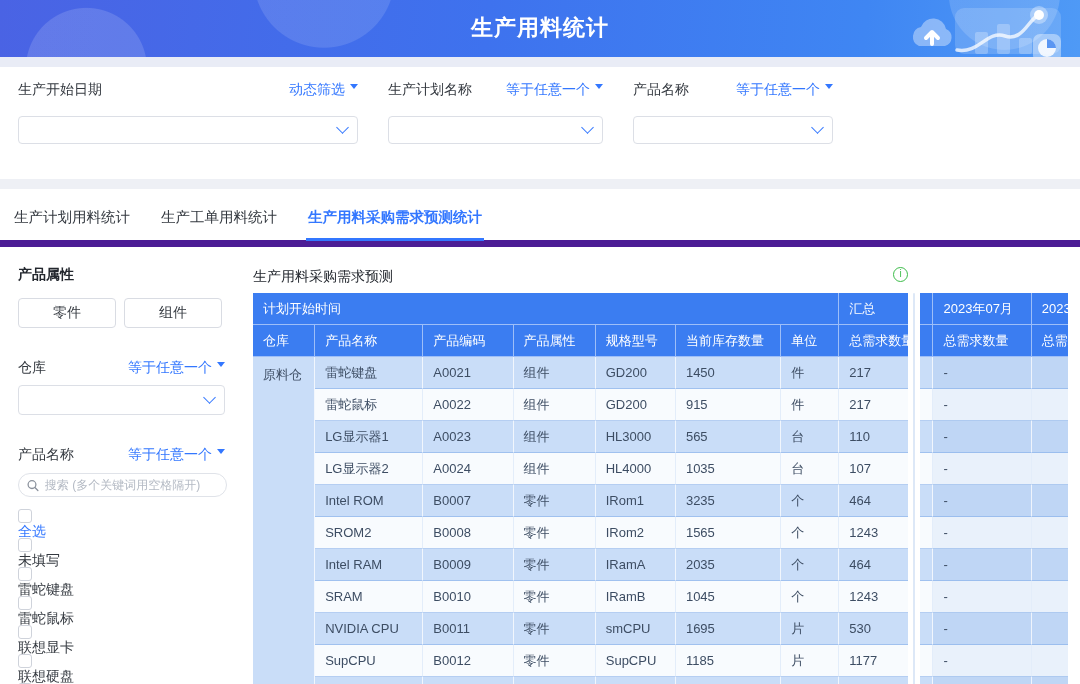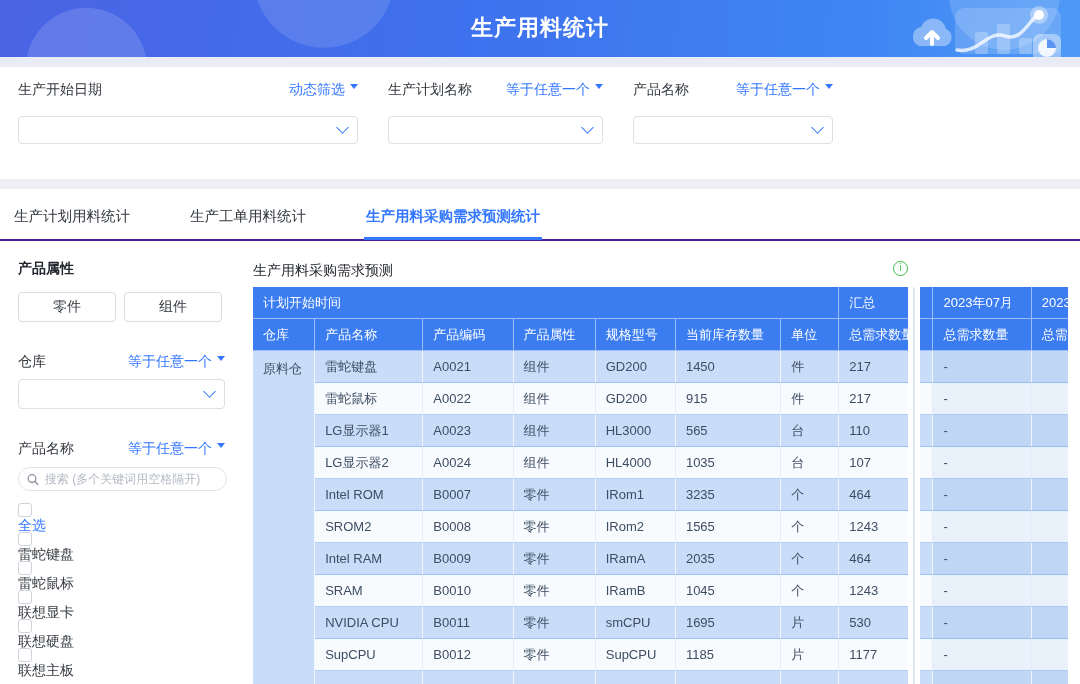--- a/index.html
+++ b/index.html
@@ -31,22 +31,22 @@
   .fselect { margin-top:19px; height:28px; border:1px solid #dcdfe6; border-radius:4px;
     background:#fff; position:relative; cursor:pointer; }
   .chev { position:absolute; right:10px; top:50%; width:9px; height:9px; margin-top:-7px;
     border-right:1.6px solid #3377ff; border-bottom:1.6px solid #3377ff;
     transform:rotate(45deg); }
   #fg1 { left:18px;  width:340px; }
   #fg2 { left:388px; width:215px;font-family:Liberation Mono, monospace; }
   #fg3 { left:633px; width:200px; }
 
   
-  .tabs { height:52px; display:flex; align-items:flex-end; padding-left:12px;
-    border-bottom:2px solid #4c1d95; background:#fff;gap:29px; }
+  .tabs { height:58px; display:flex; align-items:flex-end; padding-left:12px;
+    border-bottom:7px solid #4c1d95; background:#fff; }
   .tab { font-size:14.5px; color:#33383f; padding:0 2px 11px; margin-right:27px;
     cursor:pointer; border-bottom:3px solid transparent; margin-bottom:-1px; }
   .tab.active { color:#3377ff; border-bottom-color:#3377ff; font-weight:bold; }
 
   
   .content { display:flex; height:452px; background:#fff; }
   .sidebar { width:253px; padding:19px 0 0 18px; flex:none; }
   .side-title { font-size:14px; font-weight:bold; color:#23272e; }
   .attr-btns { margin-top:14px; display:flex; gap:8px; width:204px; }
   .attr-btn { flex:1; height:30px; border:1px solid #d9dce3; border-radius:4px;
@@ -178,20 +178,24 @@
       <svg width="13" height="13" viewBox="0 0 13 13">
         <circle cx="5.5" cy="5.5" r="4.3" fill="none" stroke="#8a919c" stroke-width="1.4"></circle>
         <line x1="9" y1="9" x2="12" y2="12" stroke="#8a919c" stroke-width="1.4" stroke-linecap="round"></line>
       </svg>
       <input placeholder="搜索 (多个关键词用空格隔开)" style="">
     </div>
     <div class="cb-list">
         <div class="cb-item hl">
           <span class="cb-box"></span>
           <span class="cb-label">全选</span>
+        </div>
+        <div class="cb-item">
+          <span class="cb-box"></span>
+          <span class="cb-label">未填写</span>
         </div>
         <div class="cb-item">
           <span class="cb-box"></span>
           <span class="cb-label">雷蛇键盘</span>
         </div>
         <div class="cb-item">
           <span class="cb-box"></span>
           <span class="cb-label">雷蛇鼠标</span>
         </div>
         <div class="cb-item">

